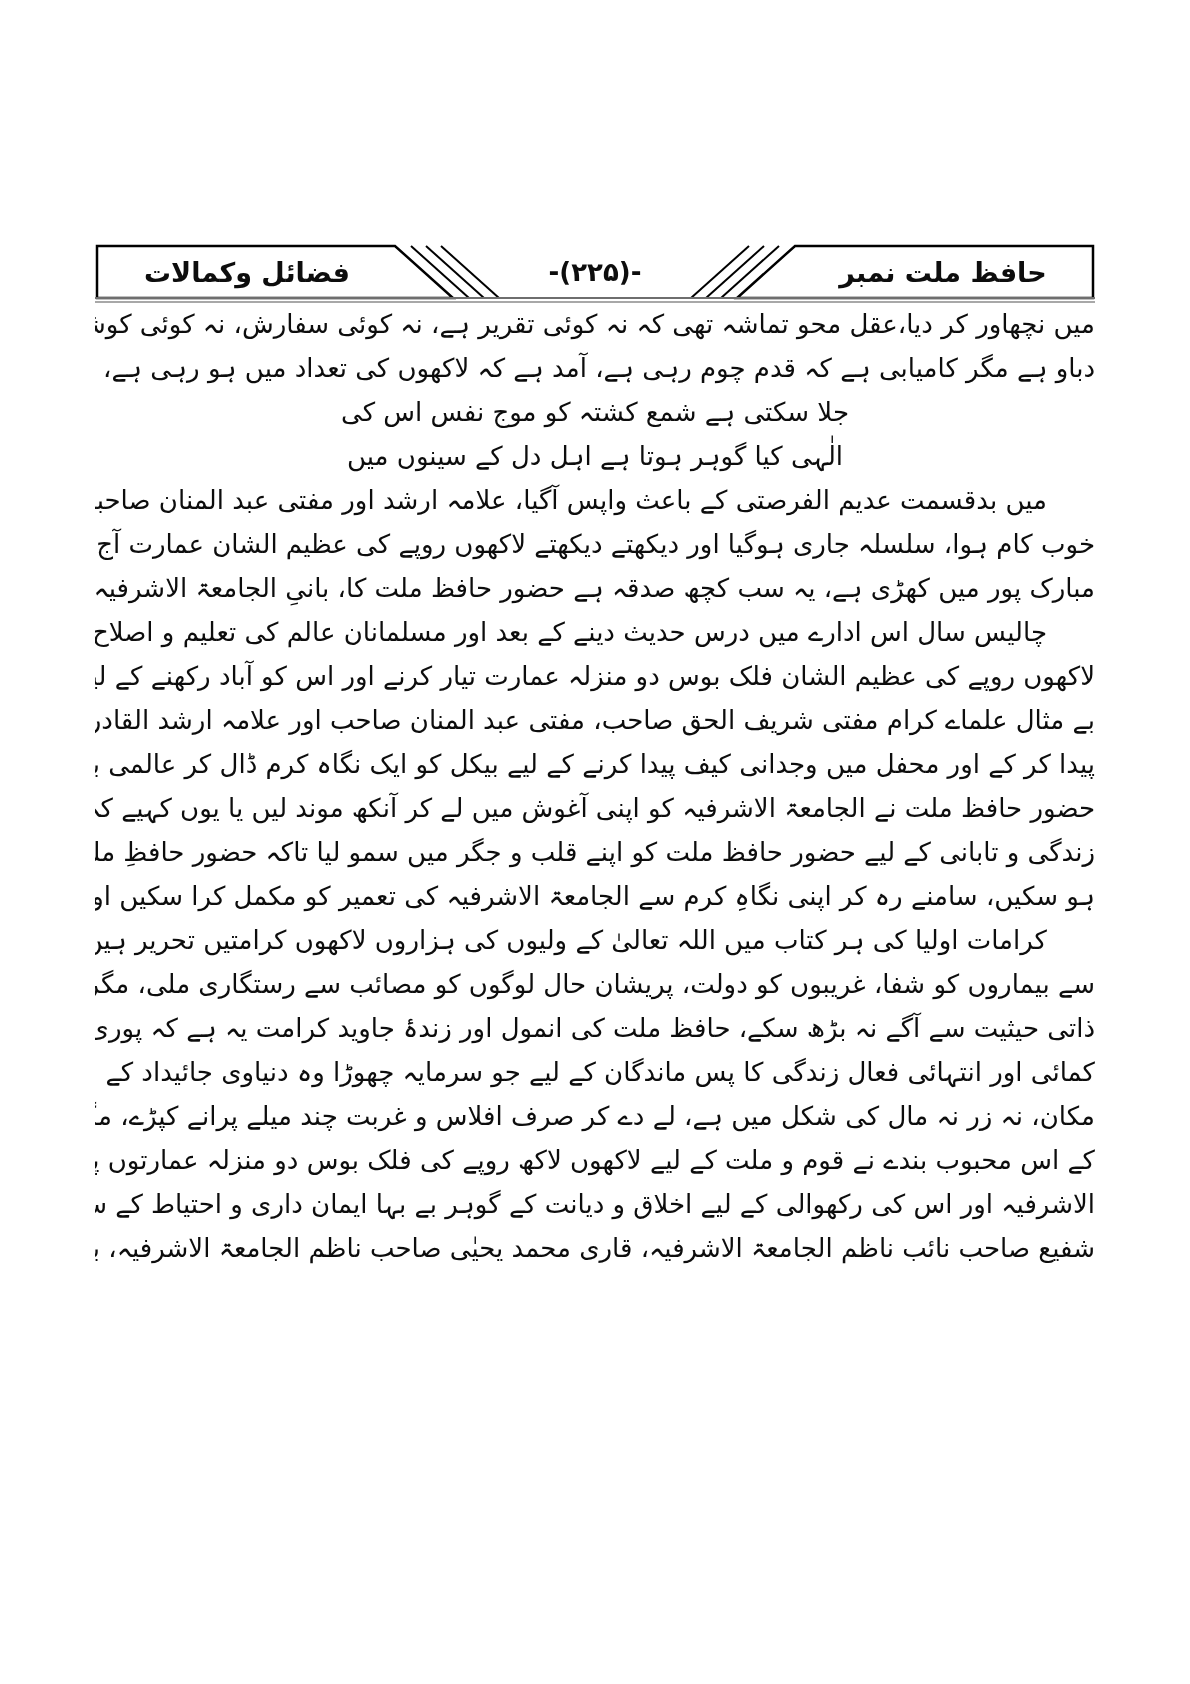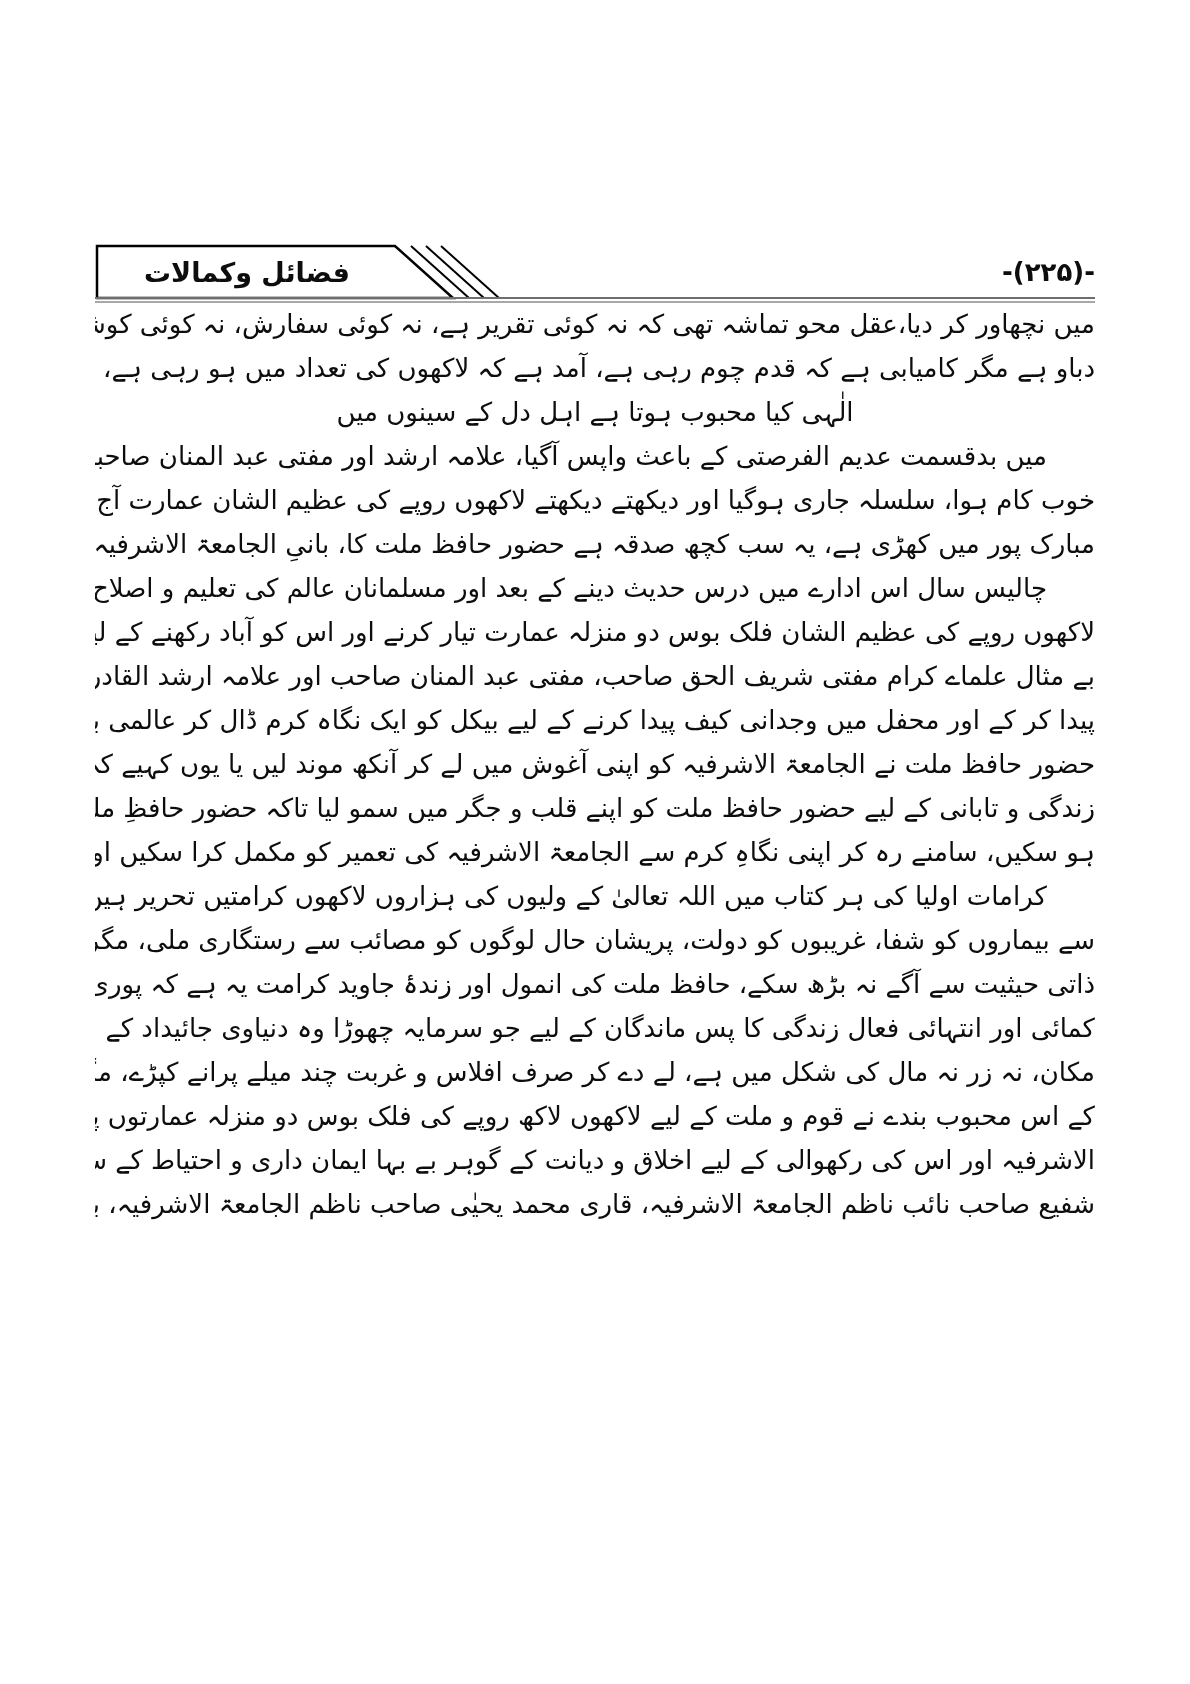--- a/index.html
+++ b/index.html
@@ -83,20 +83,29 @@
     letter-spacing: 1px;
   }
 </style>
 </head>
 <body>
 
 <div class="page">
 
   <div class="header">
 
+    <div class="ornament ornament-right">
+      <svg width="420" height="58" viewBox="0 0 420 58">
+        <polygon points="418,3 120,3 62,55 418,55" fill="#ffffff" stroke="#000000" stroke-width="2.5"></polygon>
+        <line x1="104" y1="3" x2="46" y2="55" stroke="#000000" stroke-width="2"></line>
+        <line x1="89" y1="3" x2="31" y2="55" stroke="#000000" stroke-width="2"></line>
+        <line x1="74" y1="3" x2="16" y2="55" stroke="#000000" stroke-width="2"></line>
+      </svg>
+      <div class="box-label">حافظ ملت نمبر</div>
+    </div>
 
     <div class="page-number">-(۲۲۵)-</div>
 
     <div class="ornament ornament-left">
       <svg width="420" height="58" viewBox="0 0 420 58">
         <polygon points="2,3 300,3 358,55 2,55" fill="#ffffff" stroke="#000000" stroke-width="2.5"></polygon>
         <line x1="316" y1="3" x2="374" y2="55" stroke="#000000" stroke-width="2"></line>
         <line x1="331" y1="3" x2="389" y2="55" stroke="#000000" stroke-width="2"></line>
         <line x1="346" y1="3" x2="404" y2="55" stroke="#000000" stroke-width="2"></line>
       </svg>
@@ -105,21 +114,22 @@
 
   </div>
 
   <div class="header-rule"></div>
 
   <div class="body-text">
 
     <div class="line">میں نچھاور کر دیا،عقل محو تماشہ تھی کہ نہ کوئی تقریر ہے، نہ کوئی سفارش، نہ کوئی کوشش خاص ہے، نہ لوگوں کا اثر و</div>
     <div class="line para-end">دباو ہے مگر کامیابی ہے کہ قدم چوم رہی ہے، آمد ہے کہ لاکھوں کی تعداد میں ہو رہی ہے، دل پکار اٹھا:</div>
 
-    <div class="line poetry">الٰہی کیا محبوب ہوتا ہے اہل دل کے سینوں میں</div>
+    <div class="line poetry">جلا سکتی ہے شمع کشتہ کو موج نفس اس کی</div>
+    <div class="line poetry">الٰہی کیا گوہر ہوتا ہے اہل دل کے سینوں میں</div>
 
     <div class="line indent">میں بدقسمت عدیم الفرصتی کے باعث واپس آگیا، علامہ ارشد اور مفتی عبد المنان صاحبان رہ گئے،</div>
     <div class="line">خوب کام ہوا، سلسلہ جاری ہوگیا اور دیکھتے دیکھتے لاکھوں روپے کی عظیم الشان عمارت آج کوہ ہمالیہ کی طرح</div>
     <div class="line para-end">مبارک پور میں کھڑی ہے، یہ سب کچھ صدقہ ہے حضور حافظ ملت کا، بانیِ الجامعۃ الاشرفیہ کا۔</div>
 
     <div class="line indent">چالیس سال اس ادارے میں درس حدیث دینے کے بعد اور مسلمانان عالم کی تعلیم و اصلاح کے لیے</div>
     <div class="line">لاکھوں روپے کی عظیم الشان فلک بوس دو منزلہ عمارت تیار کرنے اور اس کو آباد رکھنے کے لیے بے نظیر و</div>
     <div class="line">بے مثال علماے کرام مفتی شریف الحق صاحب، مفتی عبد المنان صاحب اور علامہ ارشد القادری وغیرہ وغیرہ کو</div>
     <div class="line">پیدا کر کے اور محفل میں وجدانی کیف پیدا کرنے کے لیے بیکل کو ایک نگاہ کرم ڈال کر عالمی بیکلؔ بنانے والے</div>
     <div class="line">حضور حافظ ملت نے الجامعۃ الاشرفیہ کو اپنی آغوش میں لے کر آنکھ موند لیں یا یوں کہیے کہ الجامعۃ الاشرفیہ نے اپنی</div>

